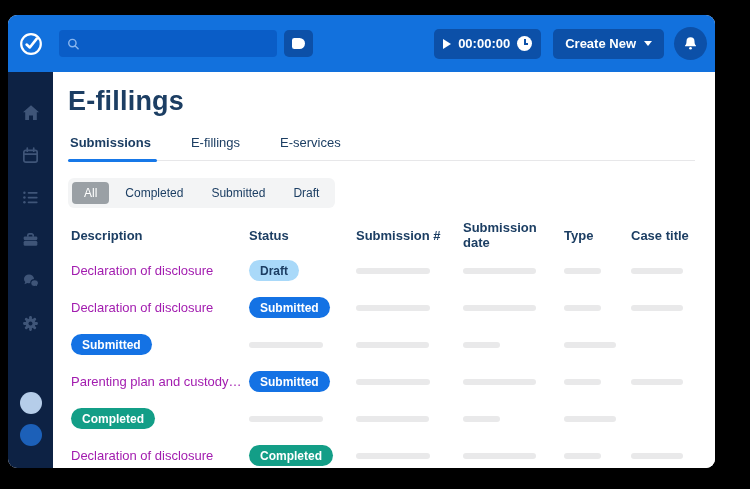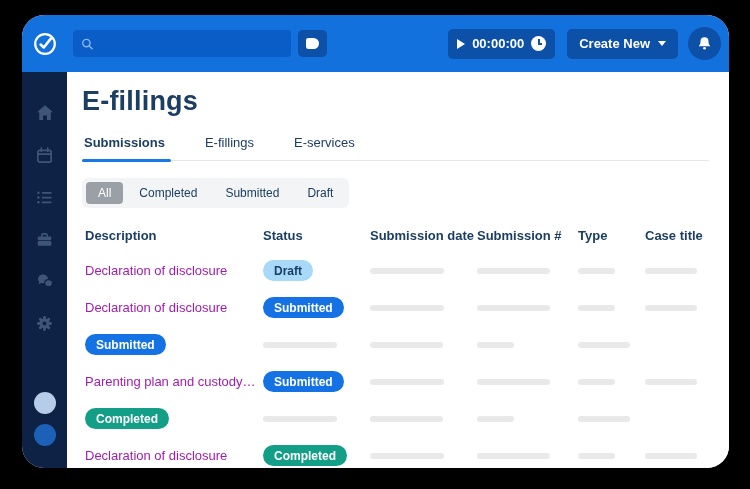--- a/index.html
+++ b/index.html
@@ -1,20 +1,20 @@
 <!DOCTYPE html>
 <html><head>
 <meta charset="utf-8">
 <style>
   * { margin:0; padding:0; box-sizing:border-box; }
   html,body { width:750px; height:489px; background:#000; font-family:"Liberation Sans", sans-serif; overflow:hidden; }
 
   .window {
-    position:absolute; left:22px; top:15px; width:707px; height:453px;
-    border-radius:22px; overflow:hidden; background:#fff;
+    position:absolute; left:8px; top:15px; width:707px; height:453px;
+    border-radius:9px; overflow:hidden; background:#fff;
     box-shadow:0 6px 24px rgba(0,0,0,.6);
     display:flex; flex-direction:column;
   }
 
   
   .topbar { height:57px; background:#1271dd; display:flex; align-items:center; flex:0 0 auto; }
   .logo-area { width:45px; display:flex; justify-content:center; align-items:center; flex:0 0 auto; }
   .searchbox {
     width:218px; height:27px; background:#0a5dc7; border-radius:4px;
     display:flex; align-items:center; padding:0 8px; gap:6px; margin-left:6px;
@@ -204,22 +204,22 @@
         <div class="filter-btn selected">All</div>
         <div class="filter-btn">Completed</div>
         <div class="filter-btn">Submitted</div>
         <div class="filter-btn">Draft</div>
       </div>
 
       <div class="table">
         <div class="trow thead">
           <div class="th">Description</div>
           <div class="th">Status</div>
+          <div class="th">Submission #</div>
           <div class="th">Submission date</div>
-          <div class="th">Submission #</div>
           <div class="th">Type</div>
           <div class="th">Case title</div>
         </div>
 
         <div class="trow tr">
           <div class="td-desc">Declaration of disclosure</div>
           <div class="pill draft">Draft</div>
           <div class="bar b-date"></div>
           <div class="bar b-num"></div>
           <div class="bar b-type"></div>

